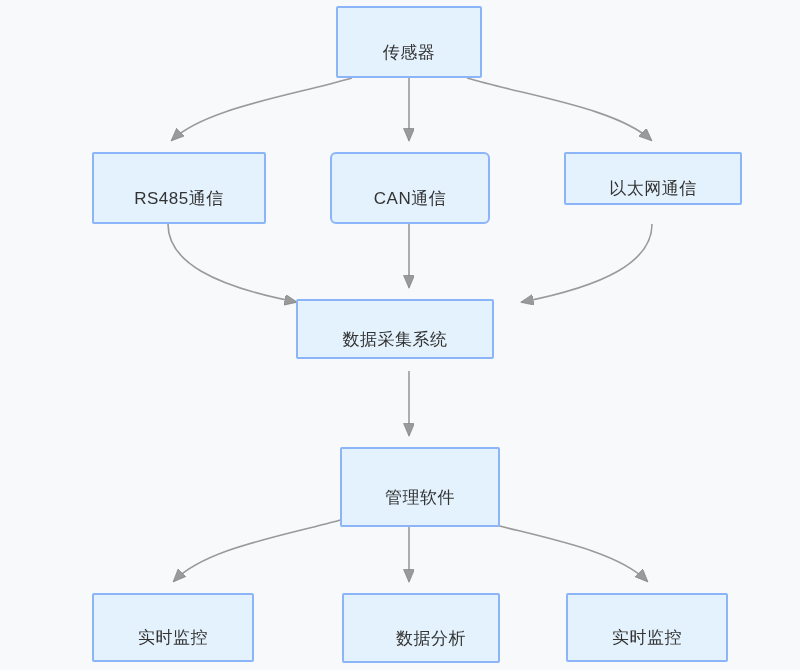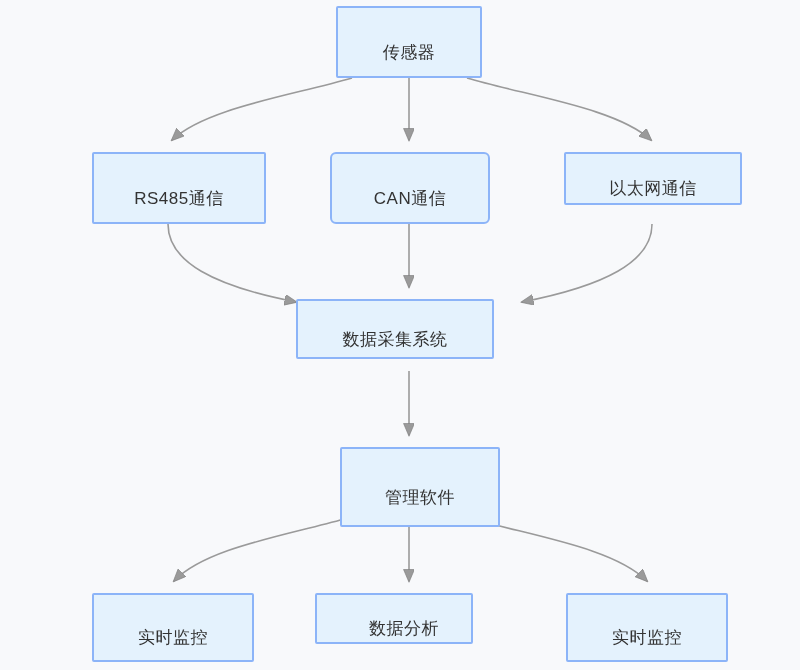--- a/index.html
+++ b/index.html
@@ -101,21 +101,21 @@
   </div>
 
   <div class="node" style="left:340px;top:447px;width:160px;height:80px;">
     <span class="node-label">管理软件</span>
   </div>
 
   <div class="node" style="left:92px;top:593px;width:162px;height:69px;">
     <span class="node-label">实时监控</span>
   </div>
 
-  <div class="node" style="left:315px;top:593px;width:158px;height:51px;padding-left:20px;">
+  <div class="node" style="left:342px;top:593px;width:158px;height:70px;padding-left:20px;">
     <span class="node-label">数据分析</span>
   </div>
 
   <div class="node" style="left:566px;top:593px;width:162px;height:69px;">
     <span class="node-label">实时监控</span>
   </div>
 
 </div>
 
 </body></html>

